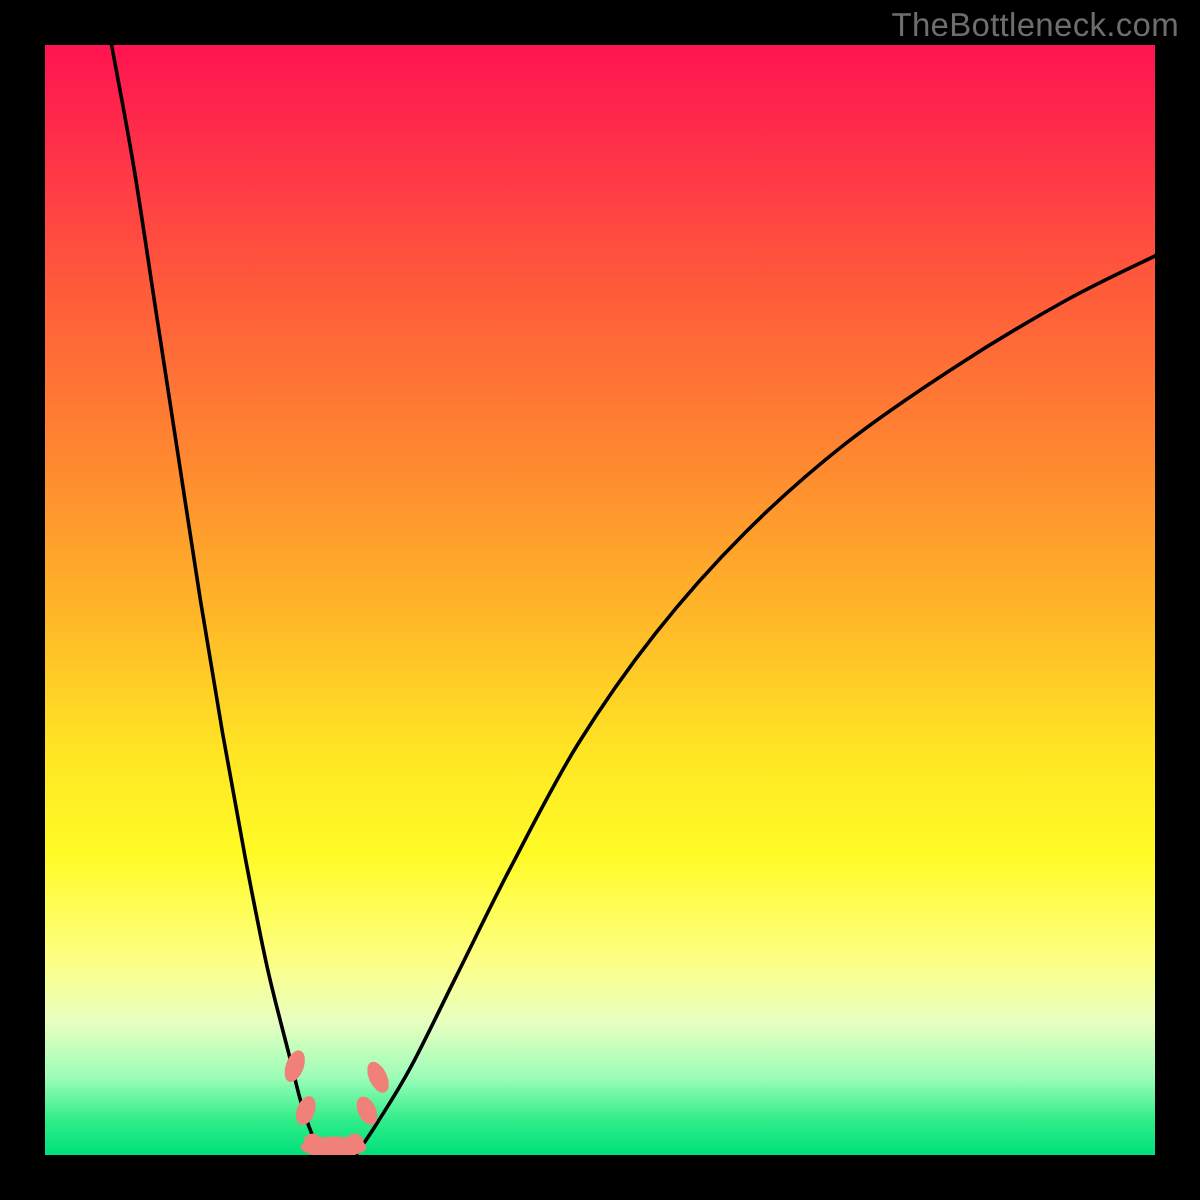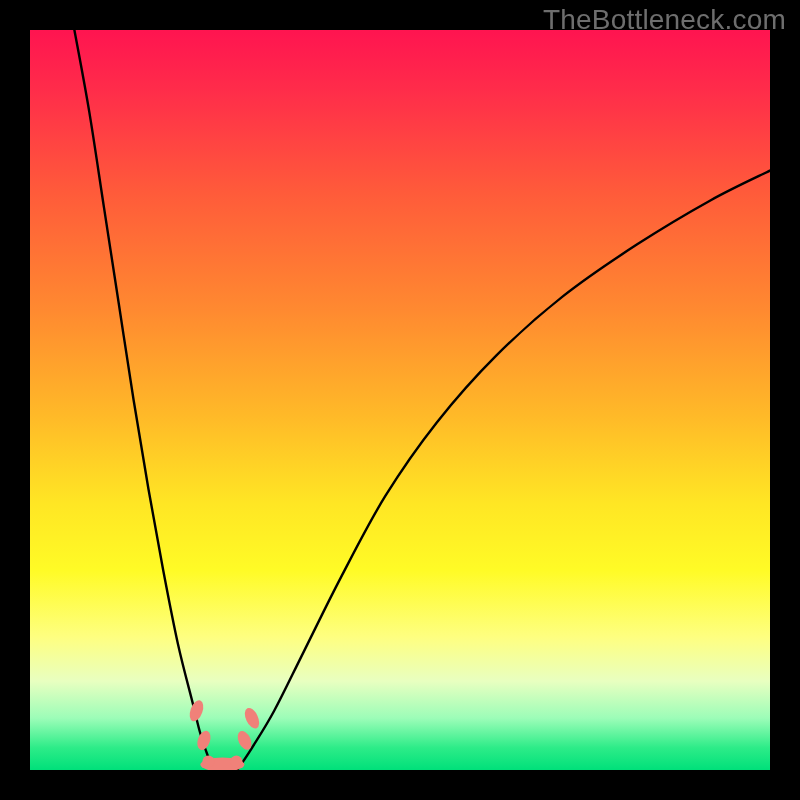--- a/index.html
+++ b/index.html
@@ -15,21 +15,21 @@
     position: relative;
     width: 800px;
     height: 800px;
     background: #000;
   }
   .watermark {
     position: absolute;
     top: 4px;
     right: 14px;
     color: #6e6e6e;
-    font-size: 28px;
+    font-size: 22px;
     font-weight: 500;
     letter-spacing: 0.2px;
     z-index: 10;
   }
   .plot {
     position: absolute;
     left: 30px;
     top: 30px;
     width: 740px;
     height: 740px;

